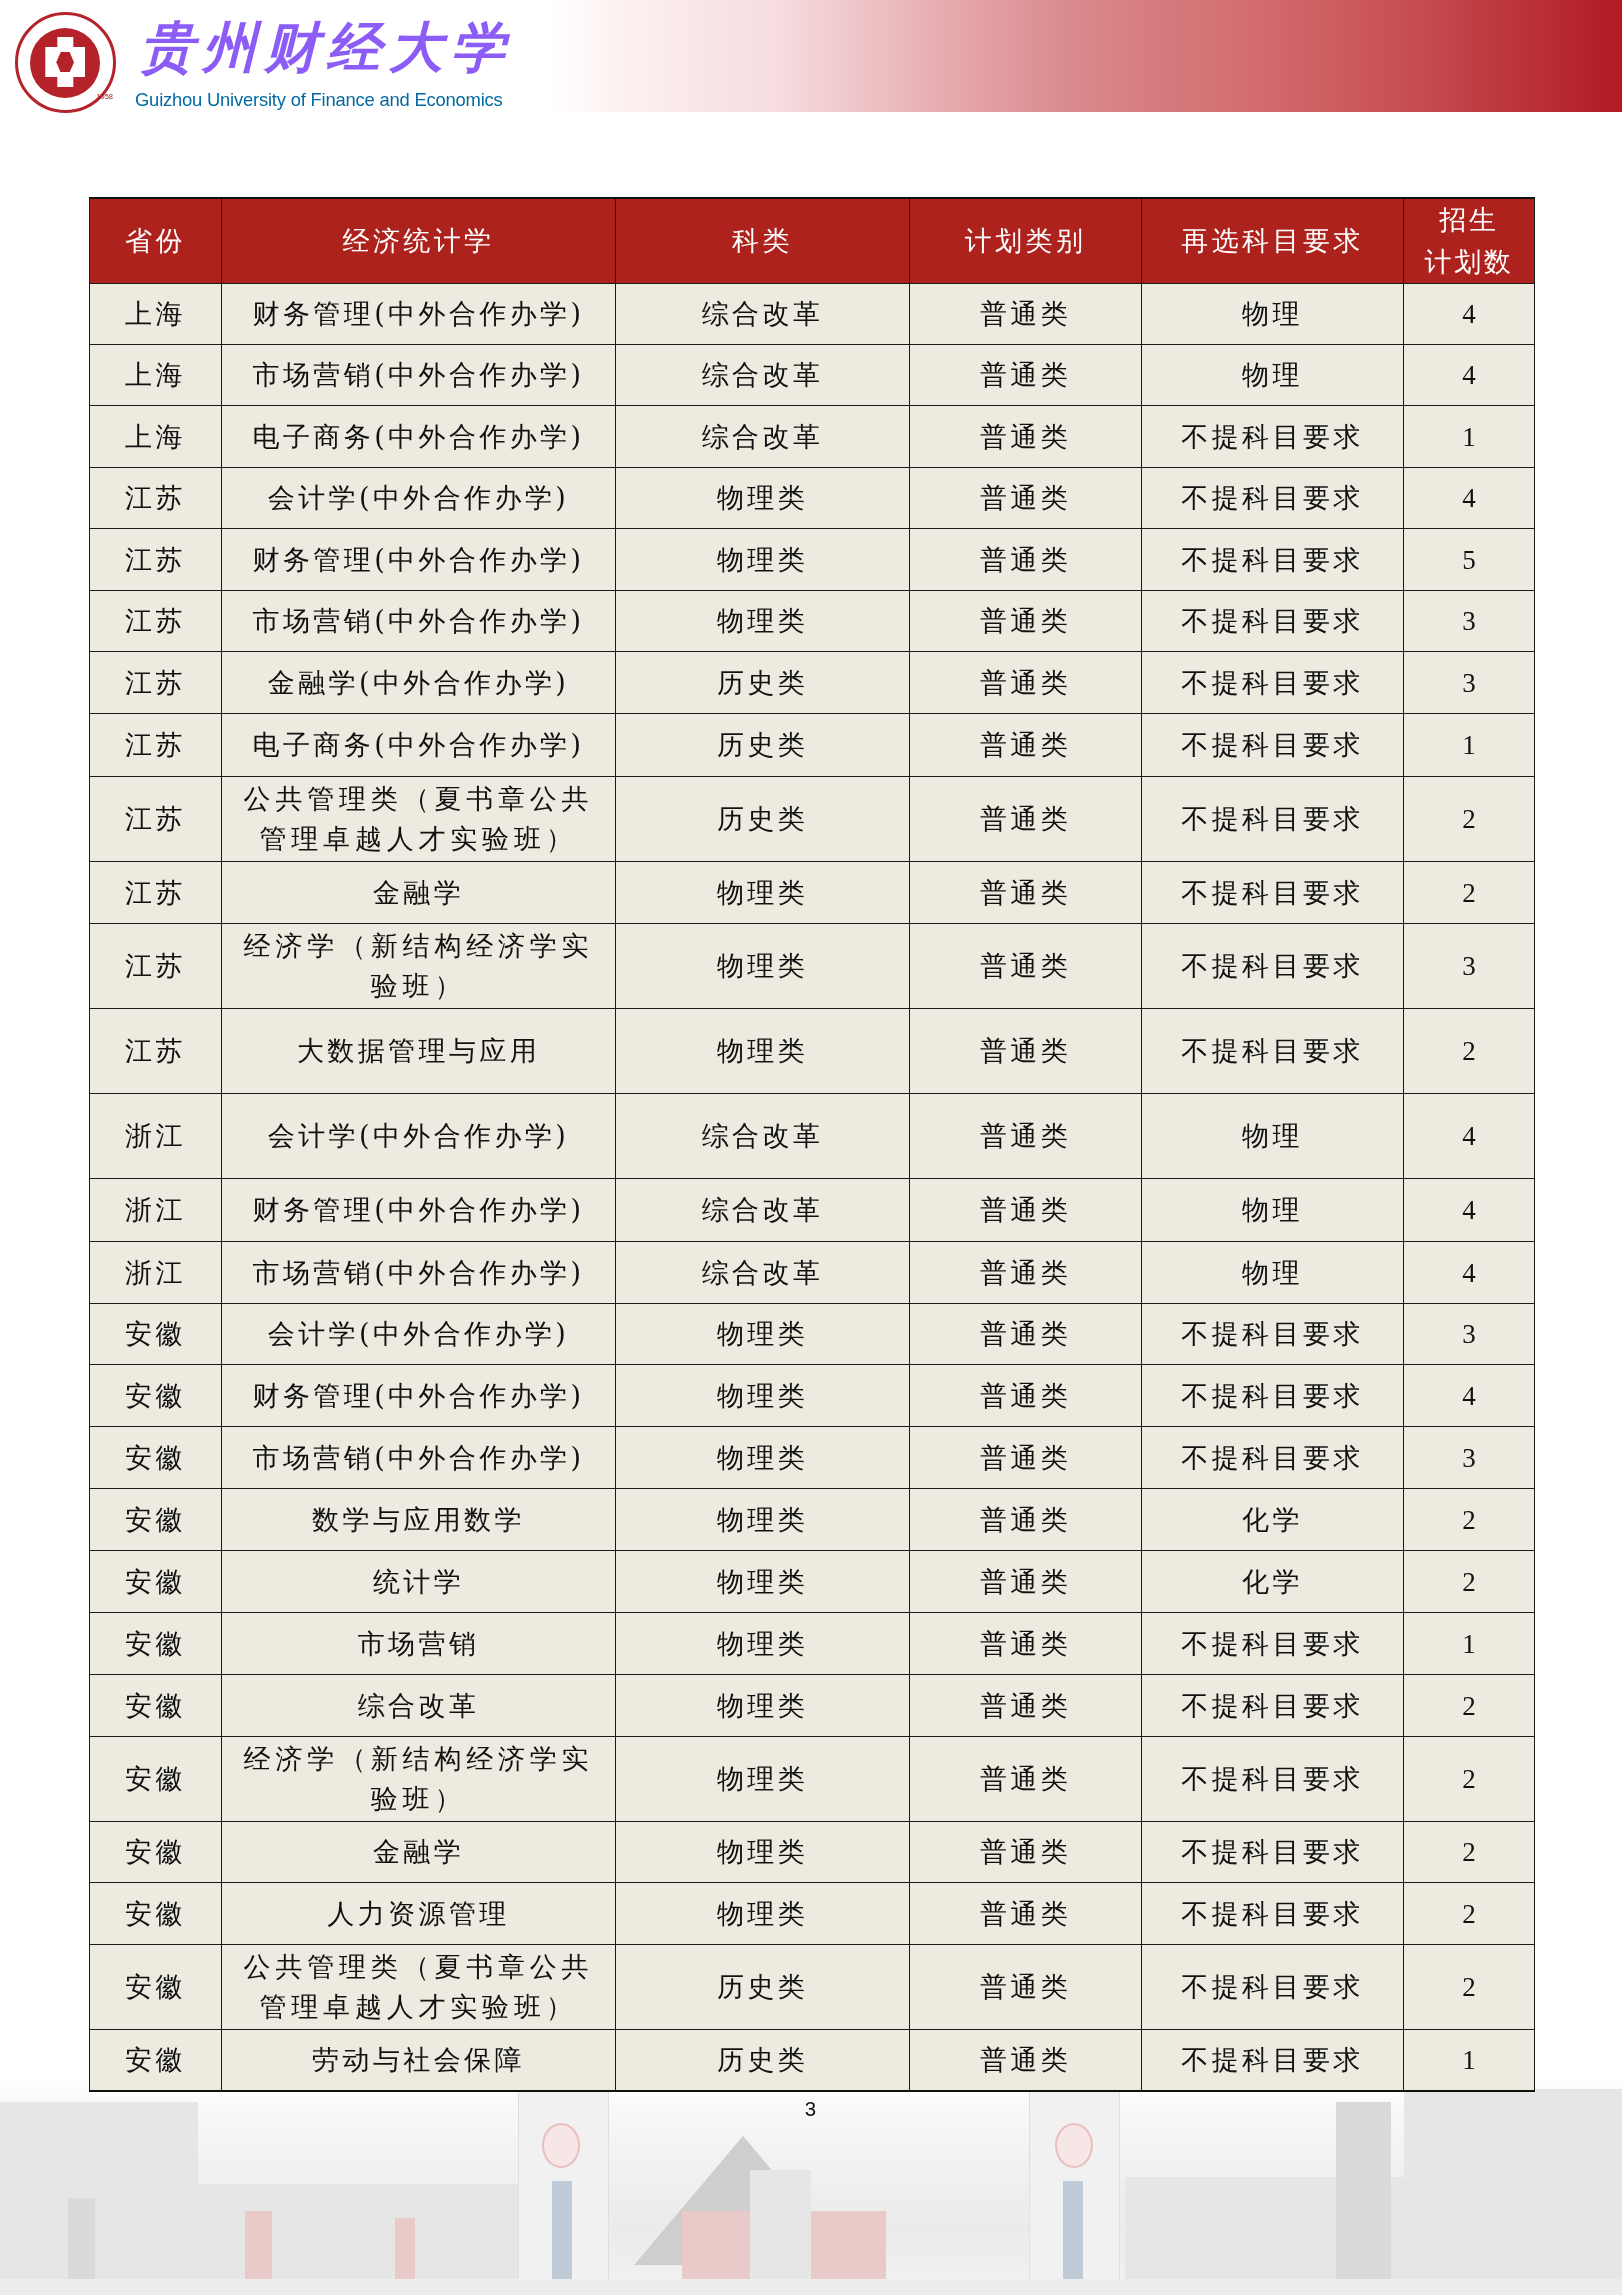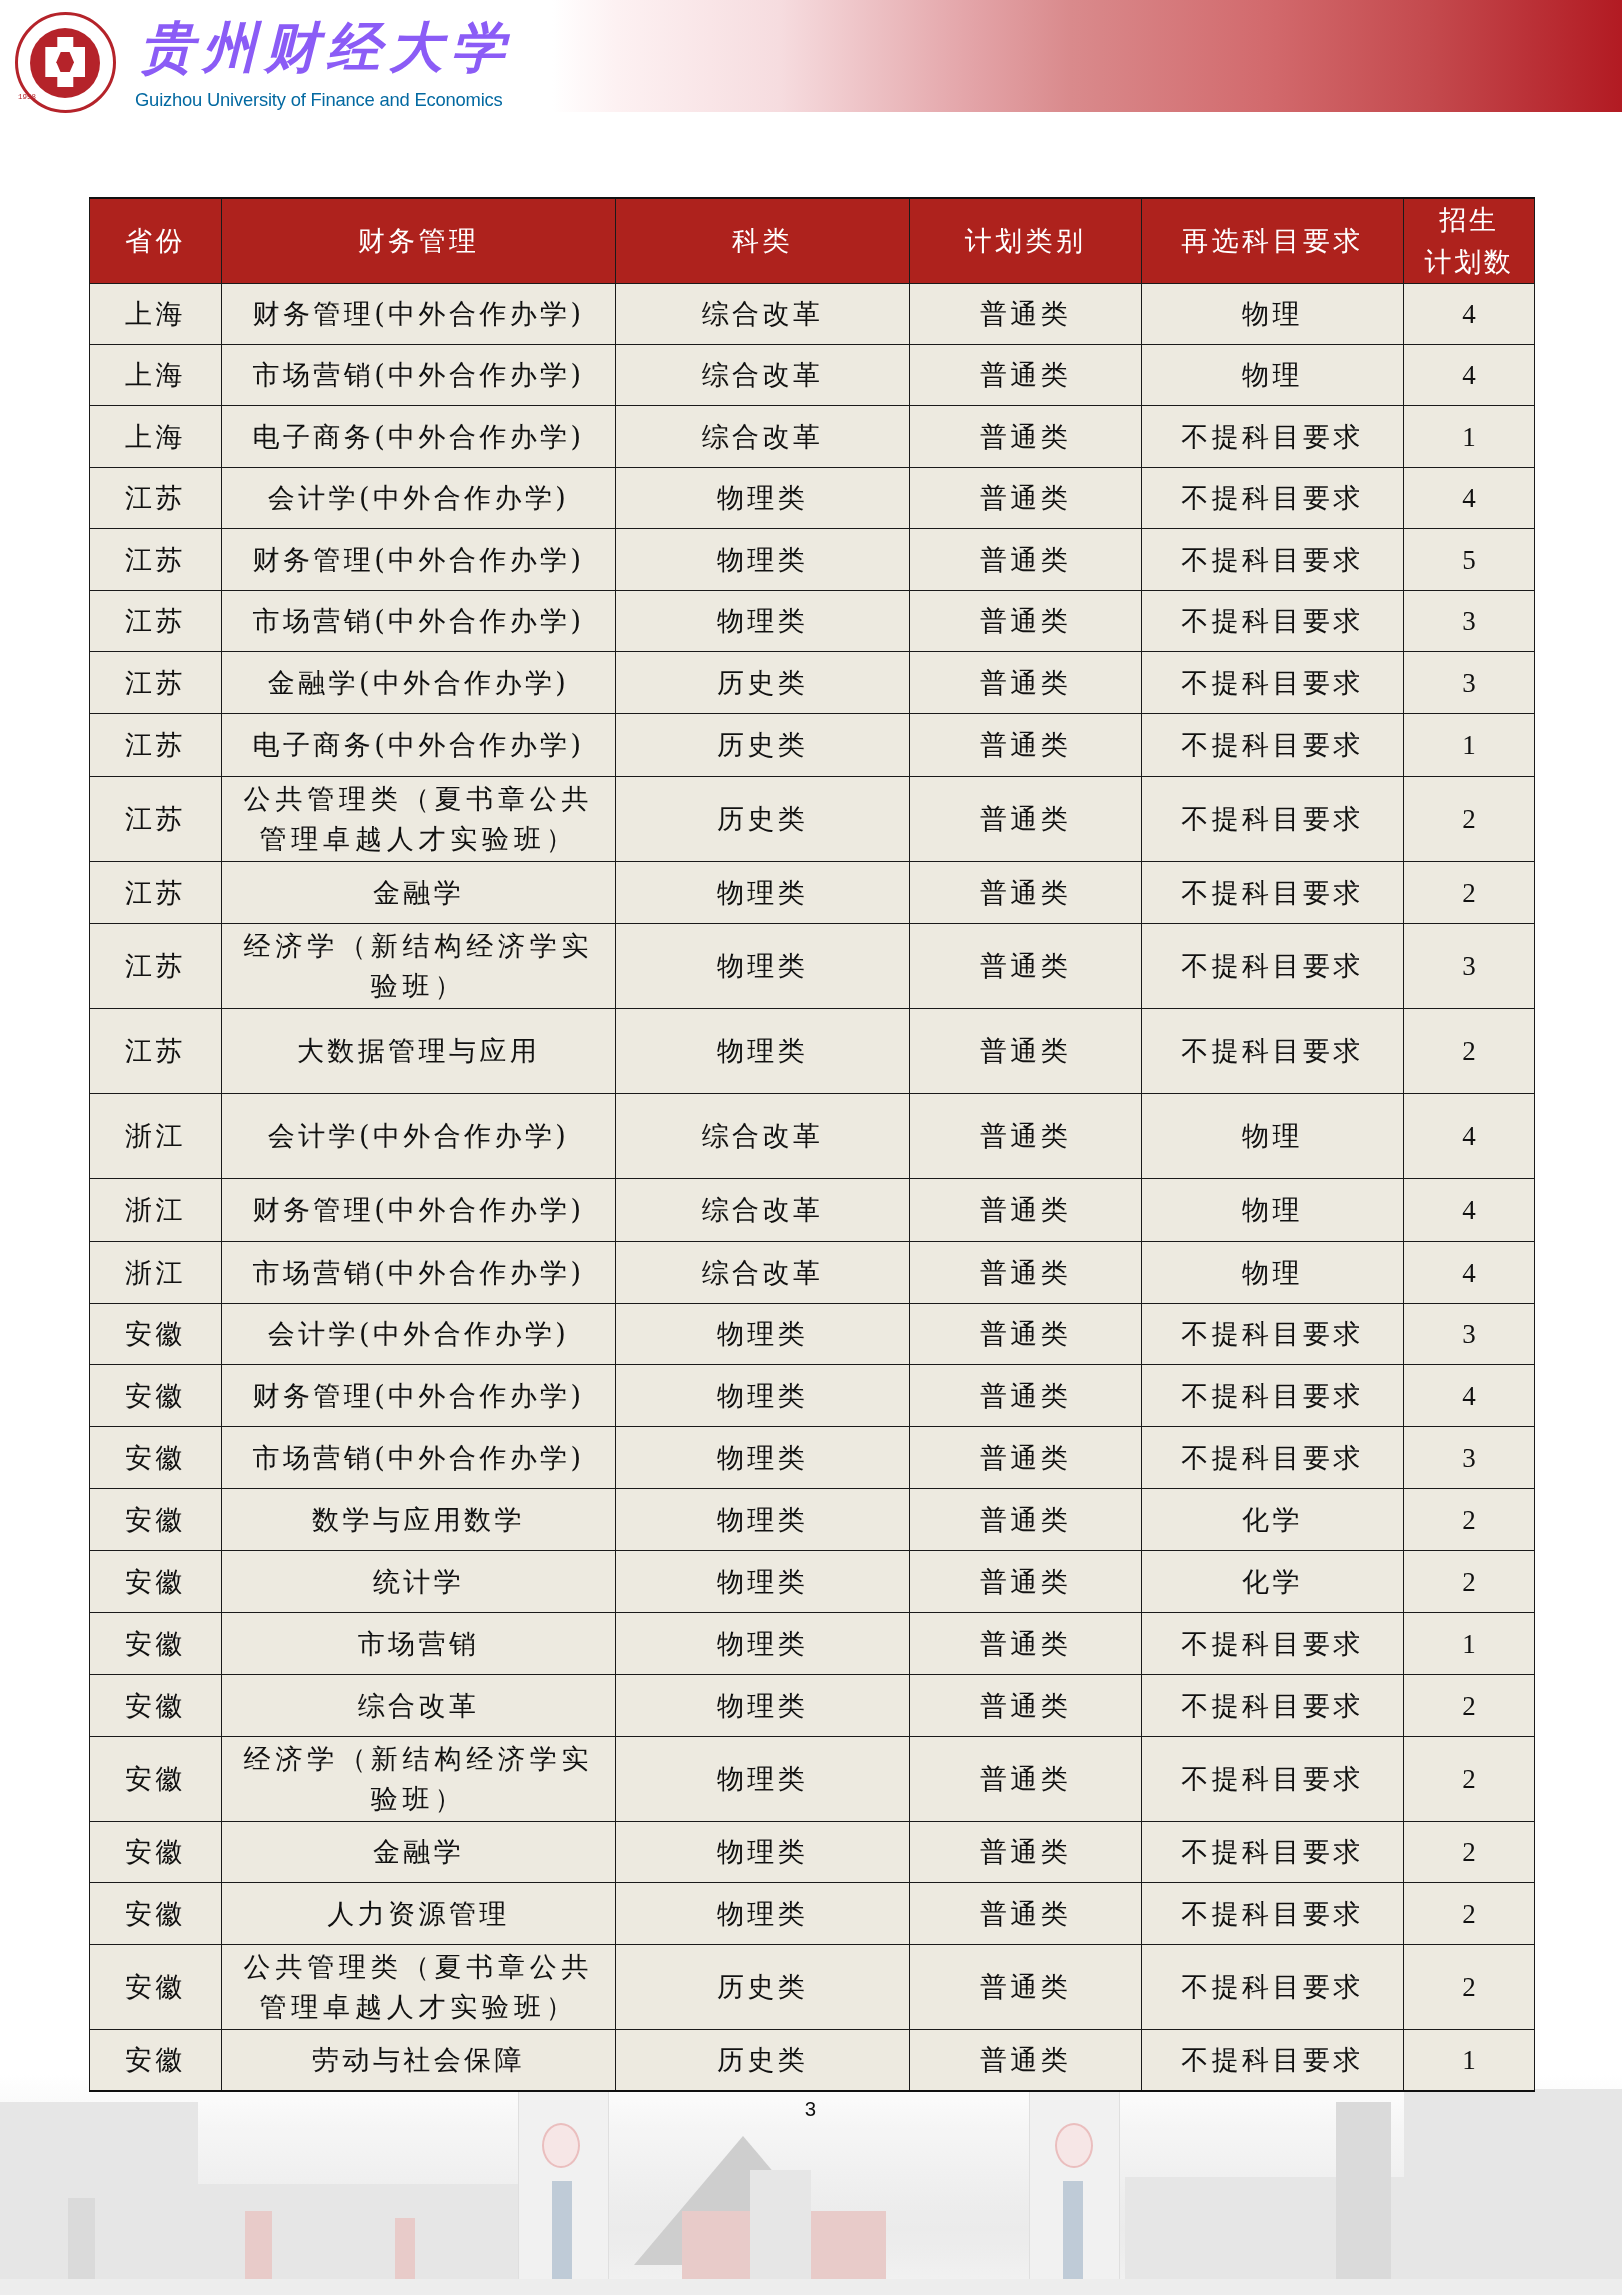--- a/index.html
+++ b/index.html
@@ -23,22 +23,22 @@
   }
   .logo-seal .ring::before {
     content: ""; position: absolute; left: 15px; top: 9.5px; width: 40px; height: 50px;
     background: #fff; clip-path: polygon(30% 0,70% 0,70% 20%,100% 20%,100% 80%,70% 80%,70% 100%,30% 100%,30% 80%,0 80%,0 20%,30% 20%);
   }
   .logo-seal .ring::after {
     content: ""; position: absolute; left: 26px; top: 24.5px; width: 17.7px; height: 20.4px;
     background: #b5232a; clip-path: polygon(25% 0,75% 0,100% 50%,75% 100%,25% 100%,0 50%);
   }
   .logo-seal .year {
-    position: absolute; left: 0; right: 0; bottom: 9.5px; text-align: left;
-    font-size: 7.5px; color: #b5232a; font-family: Liberation Mono, monospace;
+    position: absolute; left: 0; right: 0; bottom: 9.5px; text-align: right;
+    font-size: 7.5px; color: #b5232a; font-family: Liberation Sans, sans-serif;
   }
   .logo-title {
     position: absolute; left: 140px; top: 20.4px; font-size: 54px; letter-spacing: 8.2px;
     color: #8b5cf6; font-family: "DejaVu Serif", serif; font-weight: bold; font-style: italic;
     line-height: 1;
   }
   .logo-subtitle {
     position: absolute; left: 135px; top: 89px; font-size: 18.4px; color: #0369a1;
     font-family: "Liberation Sans", sans-serif; letter-spacing: -0.2px;
   }
@@ -120,21 +120,21 @@
     <col style="width:132px">
       <col style="width:394px">
       <col style="width:294px">
     <col style="width:232px">
       <col style="width:262px">
       <col style="width:131px">
   </colgroup>
   <thead>
     <tr class="outer-top" style="height:85px">
       <th>省份</th>
-      <th>财务管理</th>
+      <th>经济统计学</th>
       <th>科类</th>
       <th>计划类别</th>
       <th>再选科目要求</th>
       <th class="two-line">
         <span id="h6a">招生</span><br>
         <span id="h6b">计划数</span>
       </th>
     </tr>
   </thead>
   <tbody id="table-body">

